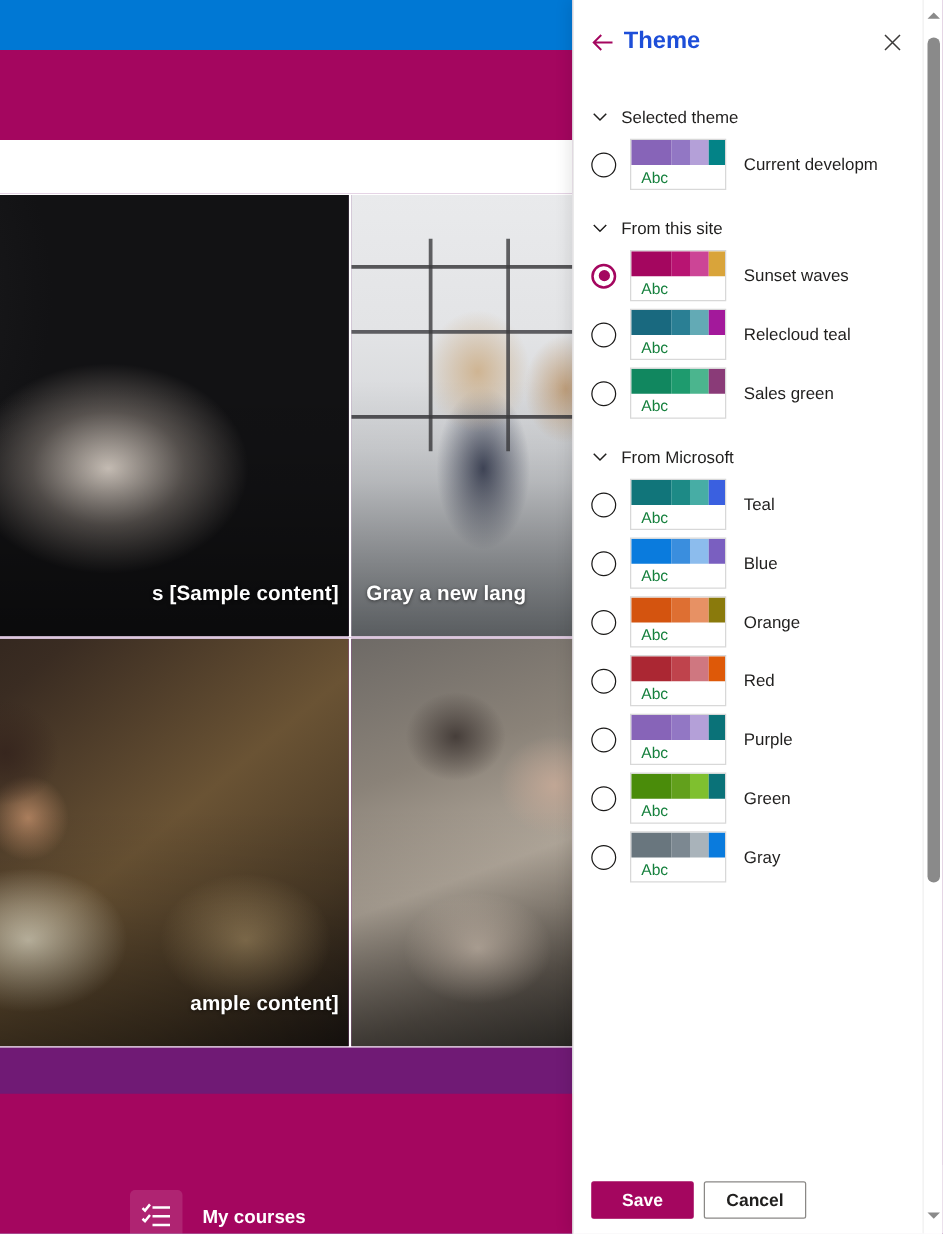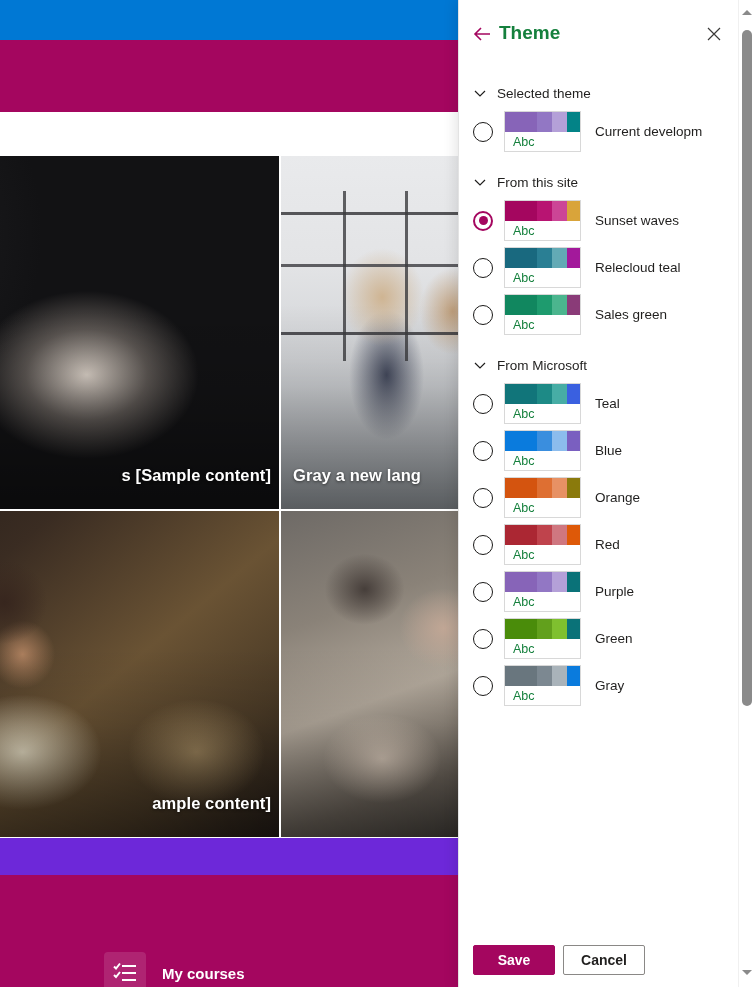--- a/index.html
+++ b/index.html
@@ -10,21 +10,21 @@
     background: #ffffff;
   }
 
   #root { position: relative; width: 754px; height: 987px; }
 
   
   #bg-page {
     position: absolute; left: 0; top: 0;
     width: 458px; height: 987px;
     overflow: hidden;
-    background: #6d28d9;
+    background: #701a75;
   }
   .bg-topbar { position: absolute; left: 0; top: 0; width: 458px; height: 40px; background: #0078d4; }
   .bg-sitehdr { position: absolute; left: 0; top: 40px; width: 458px; height: 72px; background: #a4065f; }
   .bg-white-strip { position: absolute; left: 0; top: 112px; width: 458px; height: 43px; background: #ffffff; }
   .bg-bottombar { position: absolute; left: 0; top: 875px; width: 458px; height: 112px; background: #a4065f; }
 
   .cards-grid {
     position: absolute; left: 0; top: 155px;
     width: 458px; height: 720px;
   }
@@ -120,21 +120,21 @@
     display: flex; align-items: center;
   }
   .back-btn {
     position: absolute; left: 12px; top: 23px;
     width: 22px; height: 22px;
     display: flex; align-items: center; justify-content: center;
     cursor: pointer;
   }
   .panel-title {
     position: absolute; left: 40px; top: 22px;
-    font-size: 19px; color: #15803d; font-weight: bold;
+    font-size: 19px; color: #1d4ed8; font-weight: bold;
   }
   .close-btn {
     position: absolute; right: 30px; top: 23px;
     width: 22px; height: 22px;
     display: flex; align-items: center; justify-content: center;
     cursor: pointer;
   }
 
   .panel-body {
     position: absolute; left: 0; top: 66px; width: 296px; bottom: 55px;

